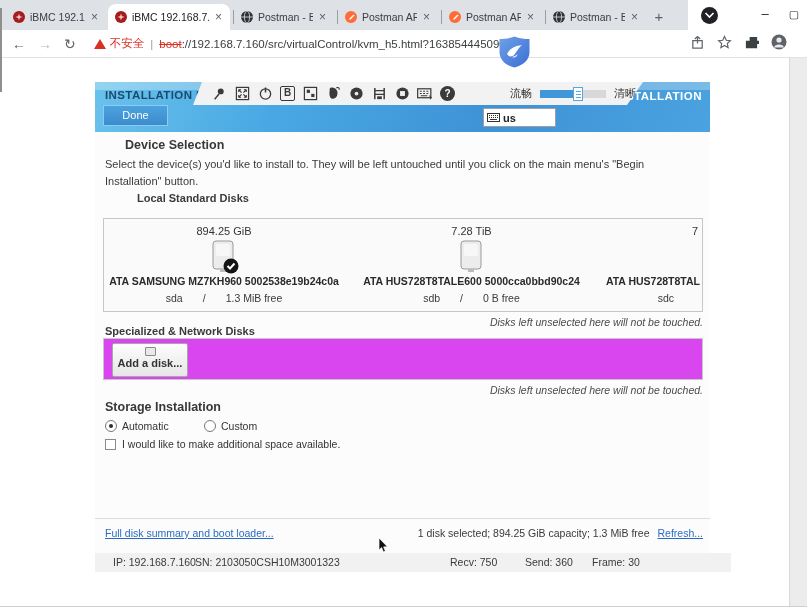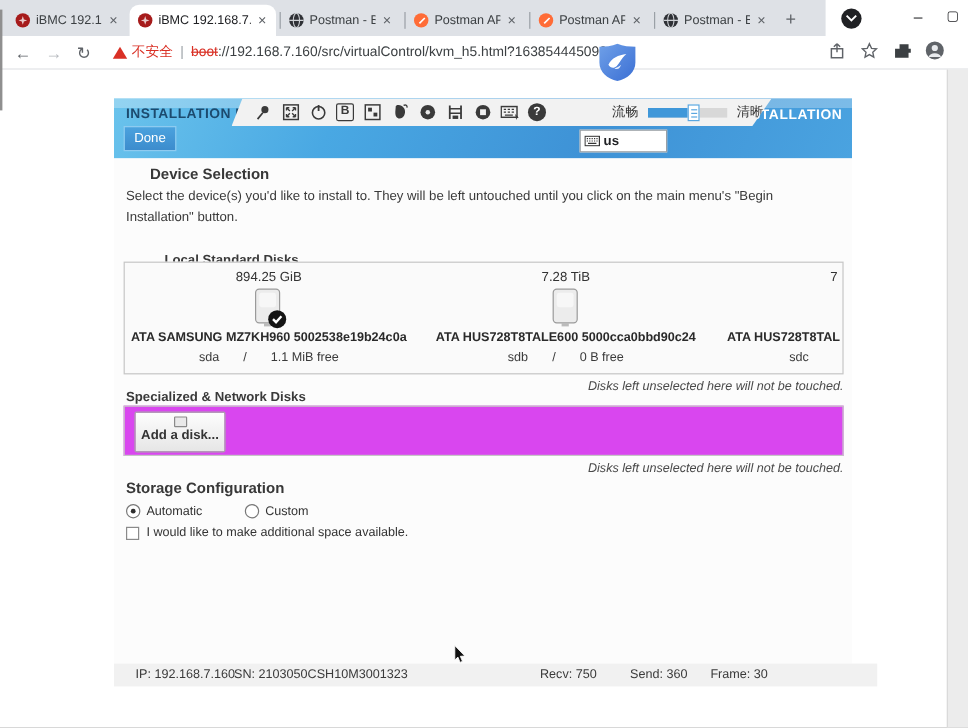--- a/index.html
+++ b/index.html
@@ -38,21 +38,21 @@
 
   
   .scroll-strip { position:absolute; left:789px; top:58px; width:18px; height:549px; background:#ececec; border-left:1px solid #dadada; }
 
   
   .kvm-header { position:absolute; left:95px; top:82px; width:615px; height:50px;
     background:linear-gradient(115deg,#6ac3ec 0%,#49a8e3 30%,#3e92d6 65%,#4aa3e0 100%); }
   .kvm-header .streak { position:absolute; left:0; top:0; width:100%; height:8px; background:rgba(255,255,255,0.28); }
   .hdr-left { position:absolute; left:10px; top:7px; font-size:11.5px; font-weight:bold; letter-spacing:0.4px; color:#1c4a6e; }
   .hdr-right { position:absolute; right:8px; top:8px; font-size:11.5px; font-weight:bold; letter-spacing:0.5px; color:#ffffff; }
-  .done-btn { position:absolute; left:8px; top:23px; width:44px; height:21px; background:linear-gradient(#4ba2de,#3c8ccd); border:1px solid #8ecbf0; border-radius:0; color:#fff; font-size:11px; text-align:center; line-height:19px; }
+  .done-btn { position:absolute; left:8px; top:23px; width:65px; height:21px; background:linear-gradient(#4ba2de,#3c8ccd); border:1px solid #8ecbf0; border-radius:0; color:#fff; font-size:11px; text-align:center; line-height:19px; }
   .kb-box { position:absolute; left:388px; top:26px; width:73px; height:19px; background:#fff; border:1px solid #9aa0a6; display:flex; align-items:center; padding-left:3px; gap:3px; font-size:11px; font-weight:bold; color:#202124; }
 
   .kvm-toolbar { position:absolute; left:193px; top:82px; width:450px; height:23px; background:#f2f2f2; z-index:20;
     clip-path:polygon(9px 0, 100% 0, calc(100% - 16px) 100%, 0 100%); display:flex; align-items:center; padding-left:18px; }
   .tb-icon { width:16px; height:16px; margin-right:7px; display:inline-flex; align-items:center; justify-content:center; }
   .tb-b { width:15px; height:15px; border:1.4px solid #3a3a3a; border-radius:2px; font-size:10px; font-weight:bold; color:#3a3a3a; text-align:center; line-height:12px; margin-right:7px; }
   .tb-help { width:15px; height:15px; background:#3a3a3a; border-radius:50%; color:#fff; font-size:10px; font-weight:bold; text-align:center; line-height:15px; margin-right:7px; }
   .slider-group { display:flex; align-items:center; margin-left:48px; gap:8px; font-size:11px; color:#333; }
   .slider-track { position:relative; width:66px; height:8px; background:#d8d8d8; }
   .slider-fill { position:absolute; left:0; top:0; height:8px; width:38px; background:#3f97d9; }
@@ -292,39 +292,39 @@
         <div class="slider-fill"></div>
         <div class="slider-handle"></div>
       </div>
       <span>清晰</span>
     </div>
   </div>
 
   <div class="content">
     <div class="sec-title" style="top:6px;padding-left:20px;">Device Selection</div>
     <div class="desc">Select the device(s) you'd like to install to.  They will be left untouched until you click on the main menu's "Begin Installation" button.</div>
-    <div class="sub-title" style="top:79px;padding-left:32px;">Local Standard Disks</div>
+    <div class="sub-title" style="top:60px;padding-left:32px;">Local Standard Disks</div>
 
     <div class="disk-box">
       <div class="disk-col" style="width:240px;">
         <div class="disk-cap">894.25 GiB</div>
         <div class="disk-icon-wrap">
           <svg width="30" height="36" viewBox="0 0 30 36">
             <rect x="4" y="1" width="20" height="28" rx="3" fill="#ececec" stroke="#9a9a9a"></rect>
             <rect x="7" y="4" width="14" height="12" rx="2" fill="#f7f7f7"></rect>
             <rect x="11" y="29" width="6" height="3" fill="#bbb"></rect>
             <circle cx="22" cy="26" r="7.5" fill="#141414"></circle>
             <path d="M18.5 26 l2.5 2.5 4.5 -5" fill="none" stroke="#fff" stroke-width="2"></path>
           </svg>
         </div>
         <div class="disk-name">ATA SAMSUNG MZ7KH960 5002538e19b24c0a</div>
         <div class="disk-sub">
           <span>sda</span>
           <span>/</span>
-          <span>1.1 MiB free</span>
+          <span>1.3 MiB free</span>
         </div>
       </div>
       <div class="disk-col" style="width:255px;">
         <div class="disk-cap">7.28 TiB</div>
         <div class="disk-icon-wrap">
           <svg width="30" height="36" viewBox="0 0 30 36">
             <rect x="4" y="1" width="20" height="28" rx="3" fill="#ececec" stroke="#9a9a9a"></rect>
             <rect x="7" y="4" width="14" height="12" rx="2" fill="#f7f7f7"></rect>
             <rect x="11" y="29" width="6" height="3" fill="#bbb"></rect>
           </svg>
@@ -348,32 +348,39 @@
 
     <div class="sub-title" style="top:193px;">Specialized &amp; Network Disks</div>
     <div class="add-box">
       <div class="add-btn">
         <span class="mini-disk"></span>
         <span>Add a disk...</span>
       </div>
     </div>
     <div class="note" style="top:252px;">Disks left unselected here will not be touched.</div>
 
-    <div class="sec-title" style="top:268px;">Storage Configuration</div>
+    <div class="sec-title" style="top:268px;">Storage Installation</div>
     <div class="radio-row">
       <span class="radio sel"></span>
       <span style="width:82px;">Automatic</span>
       <span class="radio"></span>
       <span>Custom</span>
     </div>
     <div class="check-row">
       <span class="checkbox"></span>
       <span>I would like to make additional space available.</span>
     </div>
 
+    <div class="footer-row">
+      <a class="footer-link" href="#">Full disk summary and boot loader...</a>
+      <div class="footer-right">
+        <span>1 disk selected; 894.25 GiB capacity; 1.3 MiB free</span>
+        <a href="#">Refresh...</a>
+      </div>
+    </div>
   </div>
 
   <div class="statusbar">
     <span style="left:18px;">IP: 192.168.7.160</span>
     <span style="left:100px;">SN: 2103050CSH10M3001323</span>
     <span style="left:355px;">Recv: 750</span>
     <span style="left:430px;">Send: 360</span>
     <span style="left:497px;">Frame: 30</span>
   </div>
 

